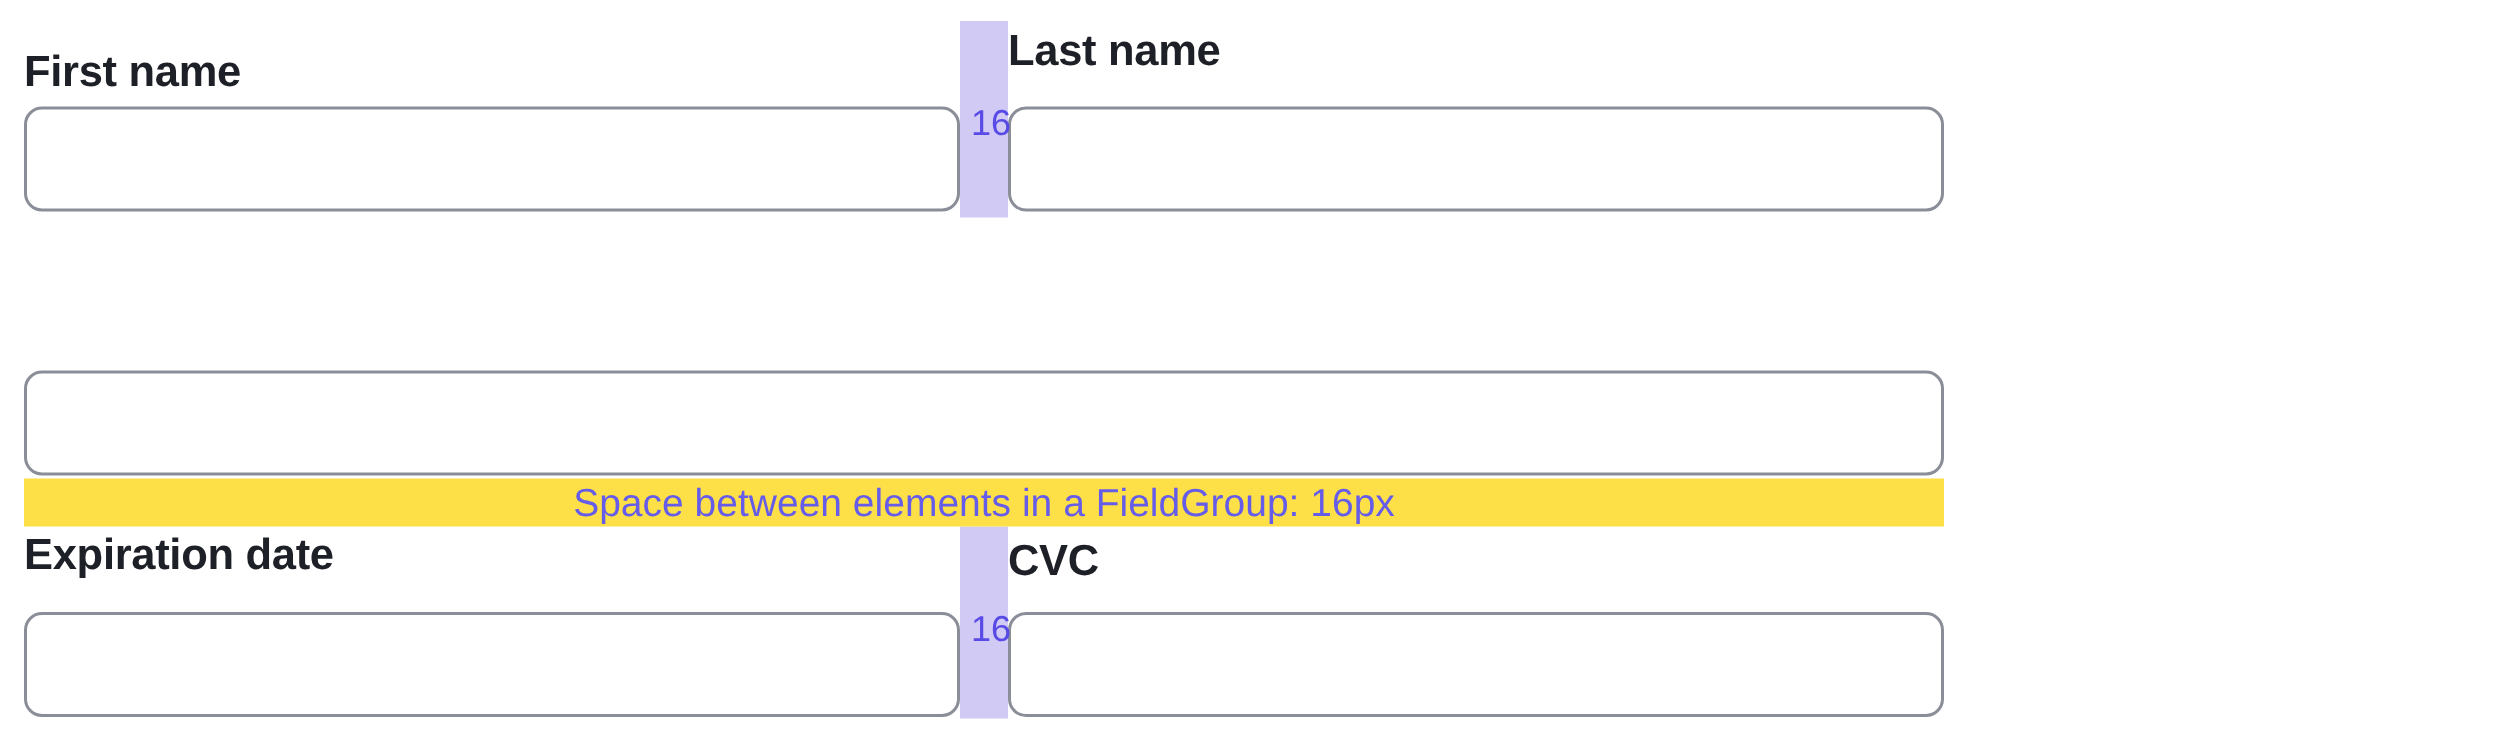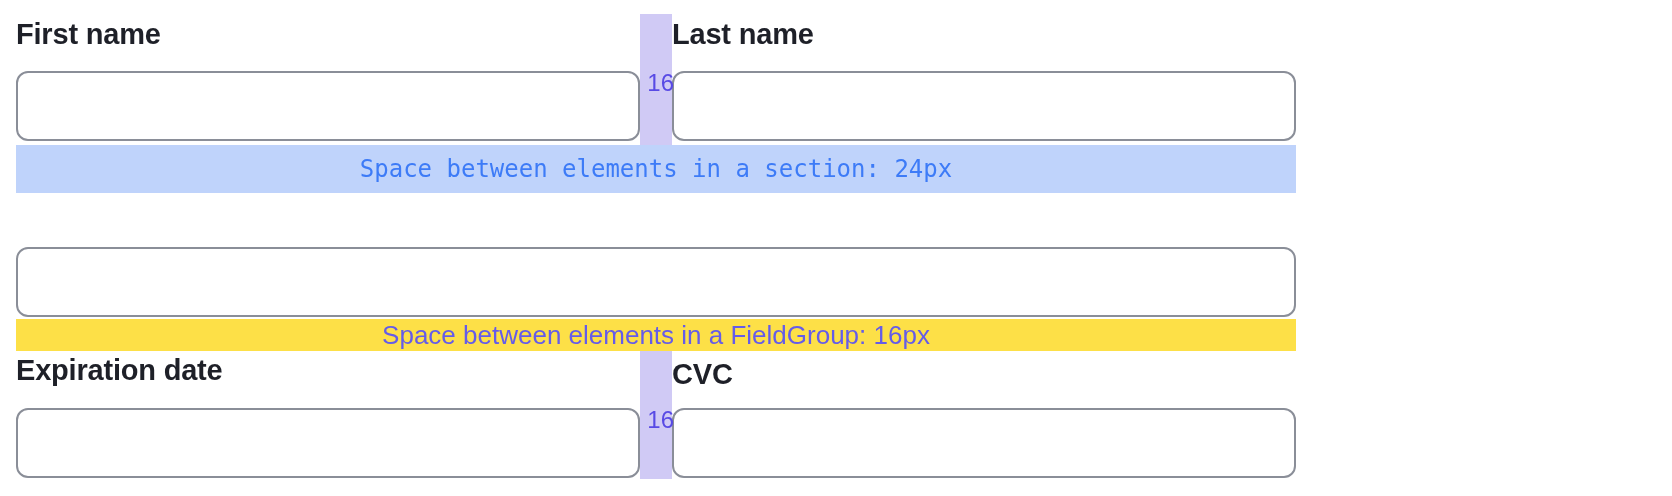--- a/index.html
+++ b/index.html
@@ -64,29 +64,26 @@
   }
 </style>
 </head>
 <body>
 
 <div class="content">
 
   <div class="gap-strip top"></div>
   <div class="gap-strip bottom"></div>
 
-  <div class="field-label col-left" style="top:16px">First name</div>
+  <div class="field-label col-left" style="top:30px">First name</div>
   <div class="field-label col-right" style="top:16px">Last name</div>
   <input class="text-input col-left w-half" style="top: 71px;" type="text" aria-label="First name">
   <input class="text-input col-right w-half" style="top: 71px;" type="text" aria-label="Last name">
   <div class="gap-num top">16</div>
 
-  <div class="band band-section">
-    <span>Space between elements in a section: 24px</span>
-  </div>
 
   <input class="text-input col-left w-full" style="top: 247px;" type="text" aria-label="Credit card number">
 
   <div class="band band-fieldgroup">
     <span>Space between elements in a FieldGroup: 16px</span>
   </div>
 
   <div class="field-label col-left" style="top:352px">Expiration date</div>
   <div class="field-label col-right" style="top:356px">CVC</div>
   <input class="text-input col-left w-half" style="top: 408px;" type="text" aria-label="Expiration date">

